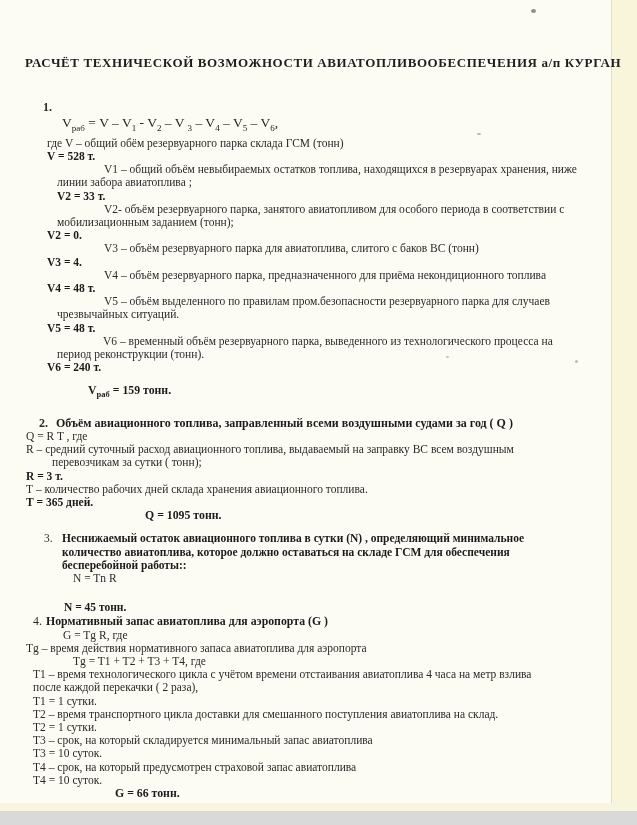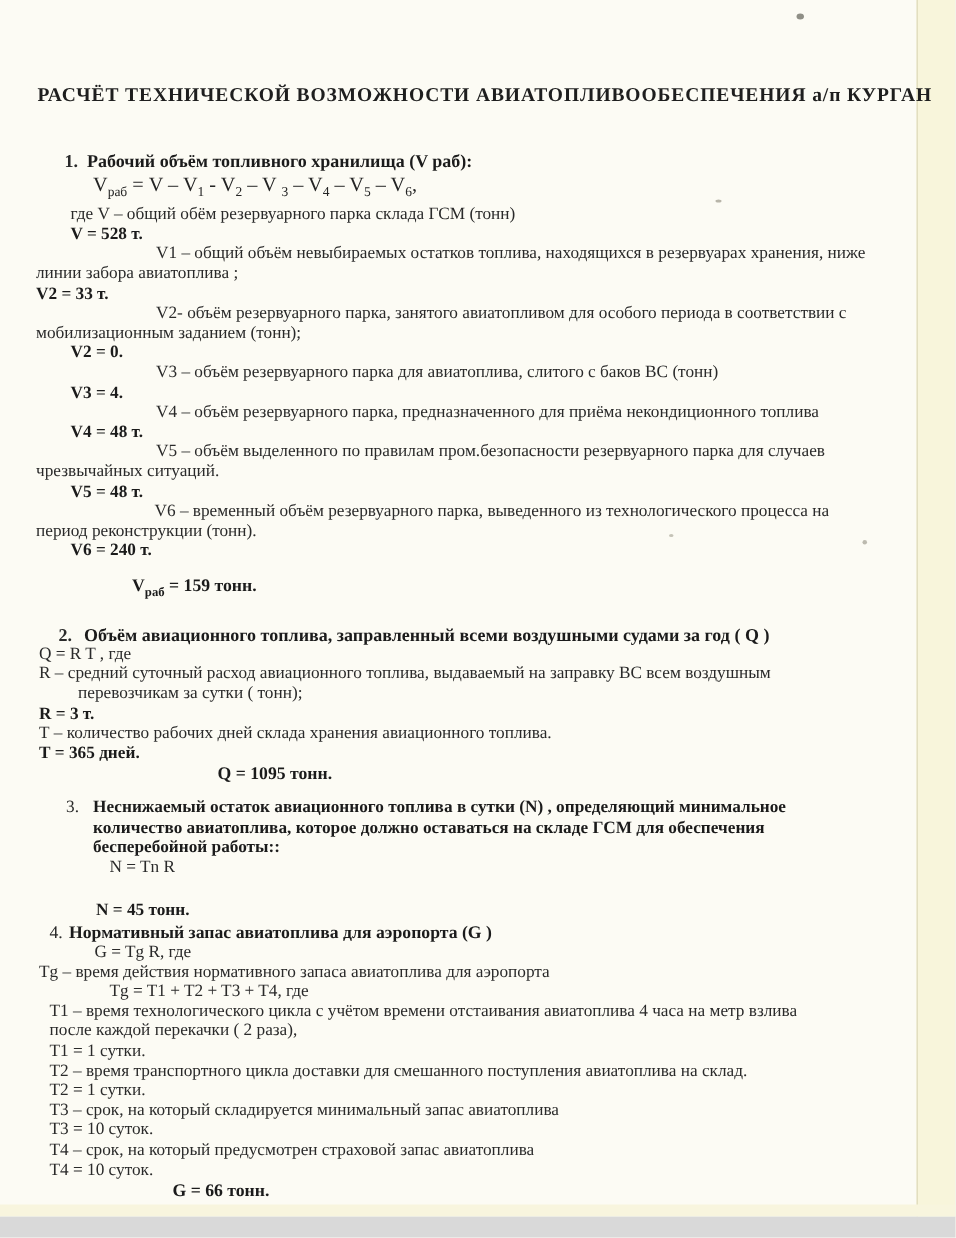--- a/index.html
+++ b/index.html
@@ -43,44 +43,43 @@
   #s2h{margin-top:14px;font-size:12px;line-height:14px;padding-left:39px;}
   #s2h .h-num{width:17px;font-weight:bold;}
   #s2res{padding-left:145px;}
   #s3{margin-top:10px;}
   #s3 .h-row{padding-left:44px;font-size:11.5px;line-height:13.2px;}
   #s3 .h-num{width:18px;font-weight:normal;color:#2a2a2a;}
   .s3cont{padding-left:62px;}
   #s4h{margin-top:1px;font-size:11.8px;line-height:13.2px;padding-left:33px;}
   #s4h .h-num{width:13px;font-weight:normal;color:#2a2a2a;}
   #s4res{padding-left:115px;}
-  .pl33{padding-left:33px;} .pl44{padding-left:24px;} .pl47{padding-left:47px;}
+  .pl33{padding-left:33px;} .pl44{padding-left:57px;} .pl47{padding-left:47px;}
   .pl50{padding-left:26px;} .pl52{padding-left:52px;}
   .pl63{padding-left:63px;} .pl64{padding-left:64px;margin-top:16px;} .pl73{padding-left:73px;}
-  .pl76{padding-left:104px;} .pl79{padding-left:79px;margin-left:24px;}
+  .pl76{padding-left:104px;} .pl79{padding-left:103px;}
 </style>
 </head>
 <body>
 
 <div class="page">
 
   <div class="edge-right"></div>
   <div class="edge-bottom"></div>
   <div class="speck" style="left:531px;top:9px;width:5px;height:4px;background:#8f8f86;"></div>
   <div class="speck" style="left:477px;top:133px;width:4px;height:2px;background:#b8b5a9;"></div>
   <div class="speck" style="left:575px;top:360px;width:3px;height:3px;background:#bcbaaf;"></div>
   <div class="speck" style="left:446px;top:356px;width:3px;height:2px;background:#c5c3b7;"></div>
 
   <div class="content">
 
     <div class="title">РАСЧЁТ ТЕХНИЧЕСКОЙ ВОЗМОЖНОСТИ АВИАТОПЛИВООБЕСПЕЧЕНИЯ а/п КУРГАН</div>
 
     <div class="h-row" id="s1h">
       <span class="h-num">1.</span>
-      <span class="h-bold">Рабочий объём топливного хранилища (V раб):</span>
     </div>
 
     <div class="formula">
       <span>V</span><sub>раб</sub><span> = V – V</span><sub>1</sub><span> - V</span><sub>2</sub><span> – V </span><sub>3</sub><span> – V</span><sub>4</sub><span> – V</span><sub>5</sub><span> – V</span><sub>6</sub><span>,</span>
     </div>
 
     <div class="ln pl47">где V – общий обём резервуарного парка склада ГСМ (тонн)</div>
     <div class="ln pl47 b">V = 528 т.</div>
     <div class="ln pl76">V1 – общий объём невыбираемых остатков топлива, находящихся в резервуарах хранения, ниже</div>
     <div class="ln pl44">линии забора авиатоплива ;</div>

